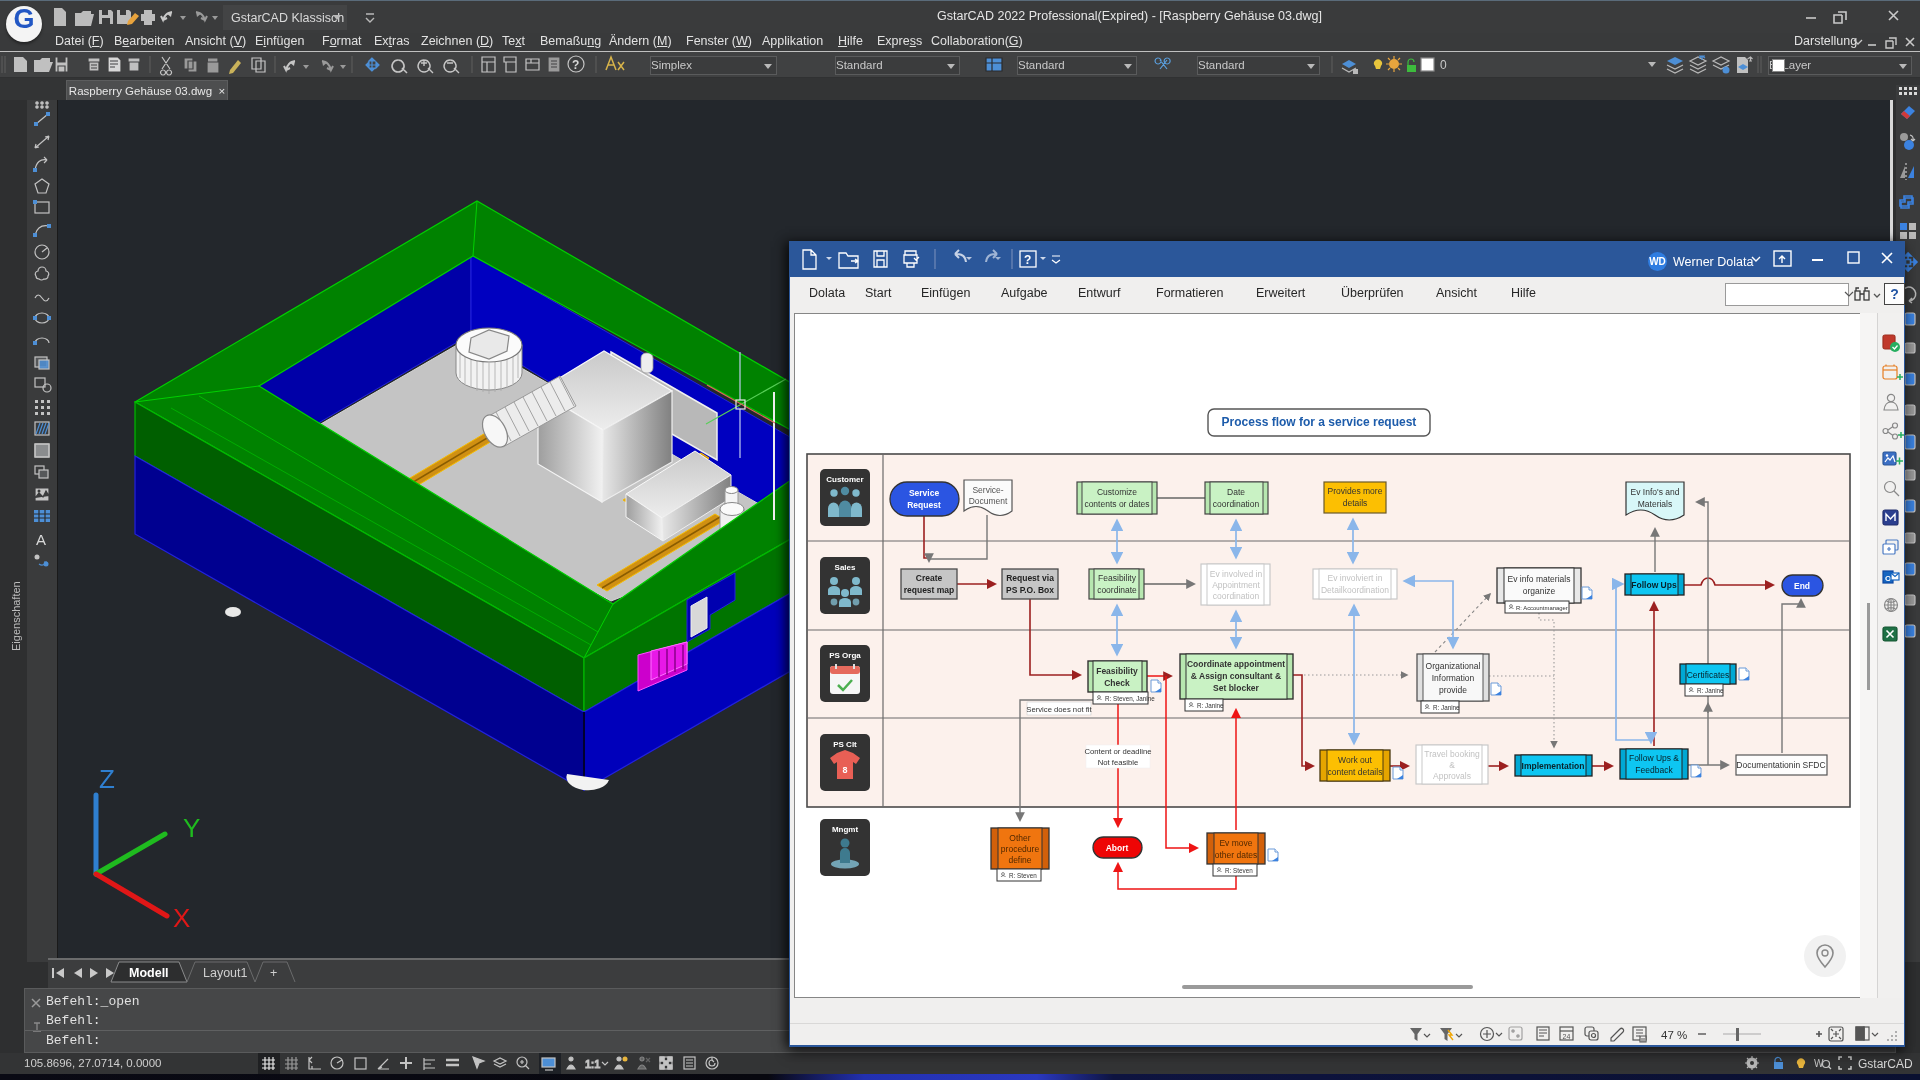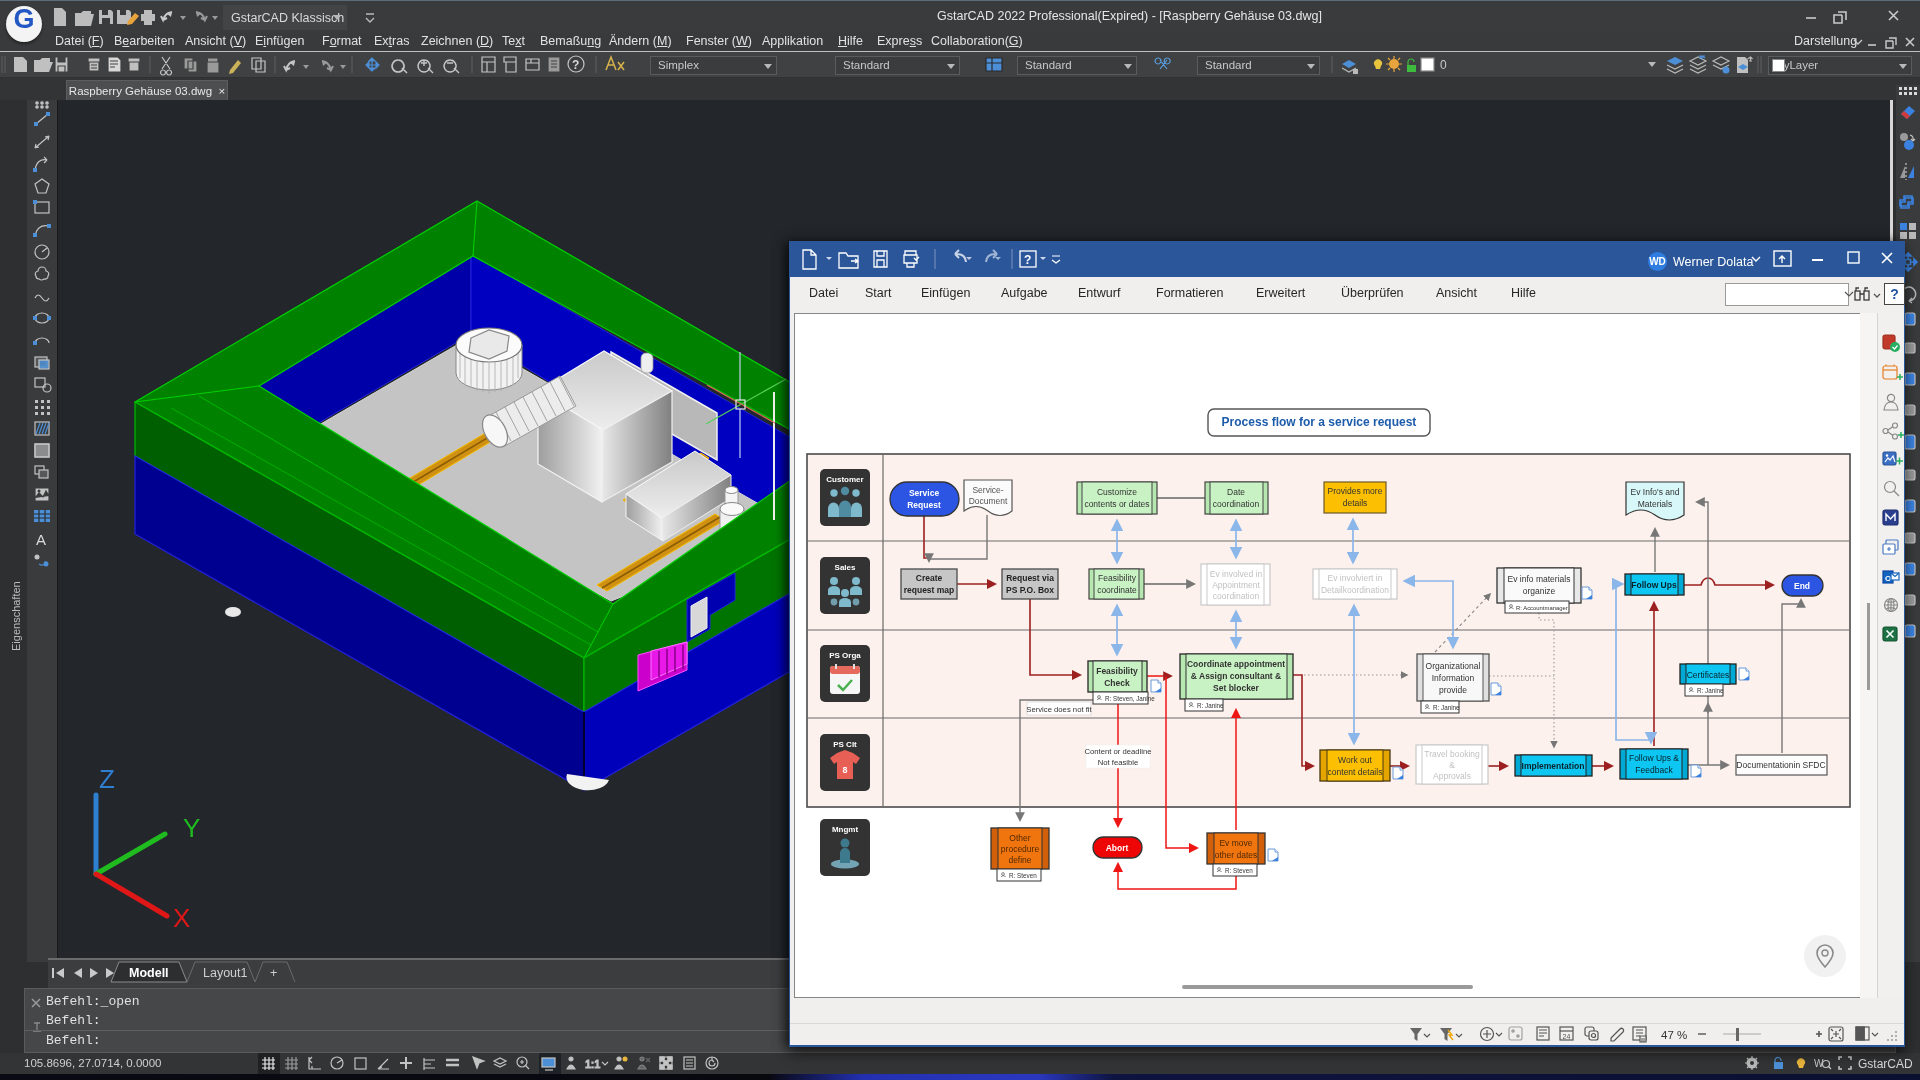--- a/index.html
+++ b/index.html
@@ -4,21 +4,21 @@
 *{margin:0;padding:0;box-sizing:border-box}
 html,body{width:1920px;height:1080px;overflow:hidden;background:#2e2f30;font-family:"Liberation Sans",sans-serif}
 #app{position:absolute;left:0;top:0;width:1920px;height:1080px}
 .abs{position:absolute}
 
 #titlebar{left:0;top:0;width:1920px;height:33px;background:#3a3b3c;border-top:1px solid #5a6b7a}
 #gtitle{left:937px;top:9px;color:#e6e6e6;font-size:12.5px}
 #menubar{left:0;top:33px;width:1920px;height:18px;background:#393a3b;color:#e2e2e2;font-size:12.5px}
 .mi{position:absolute;top:1px;white-space:nowrap}
 #toolbar{left:0;top:51px;width:1920px;height:27px;background:#404142;border-top:1px solid #c0c0c0;border-bottom:1px solid #303132}
-.combo{position:absolute;top:4px;height:19px;background:#3b3c3d;border:1px solid #5a5b5c;color:#c9c9c9;font-size:11.5px;line-height:17px;padding-left:7px}
+.combo{position:absolute;top:4px;height:19px;background:#3b3c3d;border:1px solid #5a5b5c;color:#c9c9c9;font-size:11.5px;line-height:17px;}
 .combo .arr{position:absolute;right:4px;top:7px;width:0;height:0;border-left:4px solid transparent;border-right:4px solid transparent;border-top:5px solid #b9b9b9}
 #tabbar{left:0;top:78px;width:1920px;height:22px;background:#333435}
 #dwgtab{left:66px;top:80px;width:162px;height:20px;background:#4d4e4f;color:#e8e8e8;font-size:11.5px;line-height:20px;text-align:center;border:1px solid #5c5d5e;border-bottom:none}
 #leftpanel{left:0;top:100px;width:27px;height:862px;background:#2e2f30}
 #eig{left:-34px;top:495px;width:100px;color:#bdbdbd;font-size:11px;transform:rotate(-90deg)}
 #lefttools{left:27px;top:100px;width:30px;height:862px;background:#3a3b3c}
 #righttools{left:1896px;top:85px;width:24px;height:877px;background:#3a3b3c}
 #canvas{left:57px;top:100px;width:1833px;height:862px;background:#23272c;border-left:1px solid #1a1a1a}
 #canvR{left:1890px;top:100px;width:3px;height:862px;background:#d8d8d8}
 #mtabbar{left:48px;top:958px;width:1842px;height:30px;background:#3c3d3e;border-top:2px solid #6a6b6c;color:#d8d8d8;font-size:12px}
@@ -636,21 +636,21 @@
           <path d="M1092,11 l10,10 m0,-10 l-10,10" stroke-width="1.6"></path>
         </g>
       </svg>
       <div class="abs" id="wd">WD</div>
       <div class="abs" id="mmname">Werner Dolata</div>
       <svg class="abs" style="left:961px;top:14px" width="12" height="8">
           <path d="M1,1 l4,4 4,-4" stroke="#fff" fill="none" stroke-width="1.4"></path>
         </svg>
     </div>
     <div class="abs" id="mmmenu">
-      <span style="left:19px">Datei</span>
+      <span style="left:19px">Dolata</span>
         <span style="left:75px">Start</span>
         <span style="left:131px">Einfügen</span>
         <span style="left:211px">Aufgabe</span>
         <span style="left:288px">Entwurf</span>
         <span style="left:366px">Formatieren</span>
         <span style="left:466px">Erweitert</span>
         <span style="left:551px">Überprüfen</span>
         <span style="left:646px">Ansicht</span>
         <span style="left:721px">Hilfe</span>
       <div class="abs" id="mmsearch"></div>

